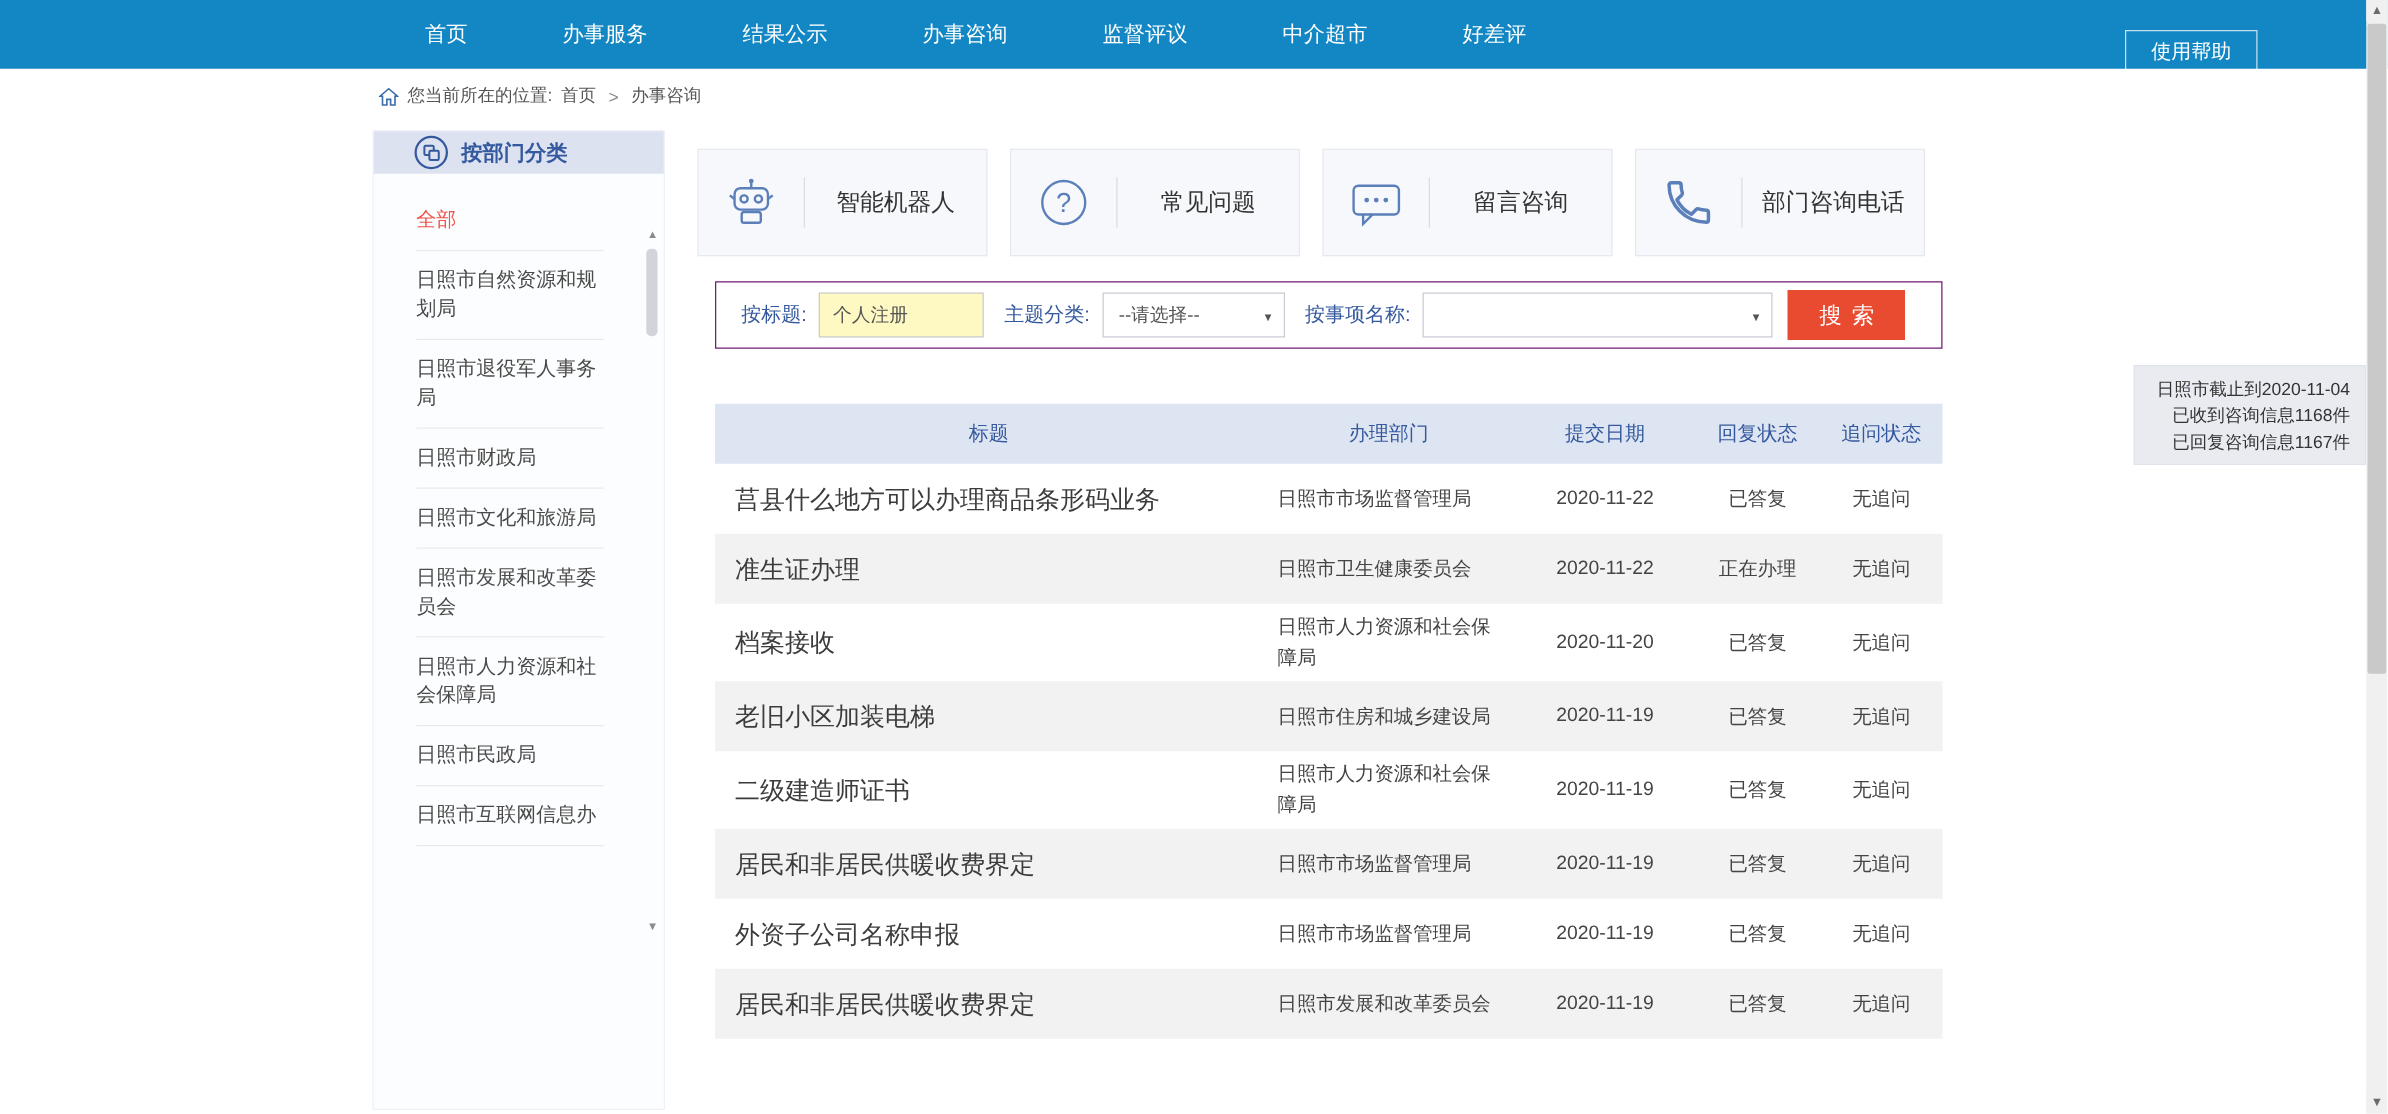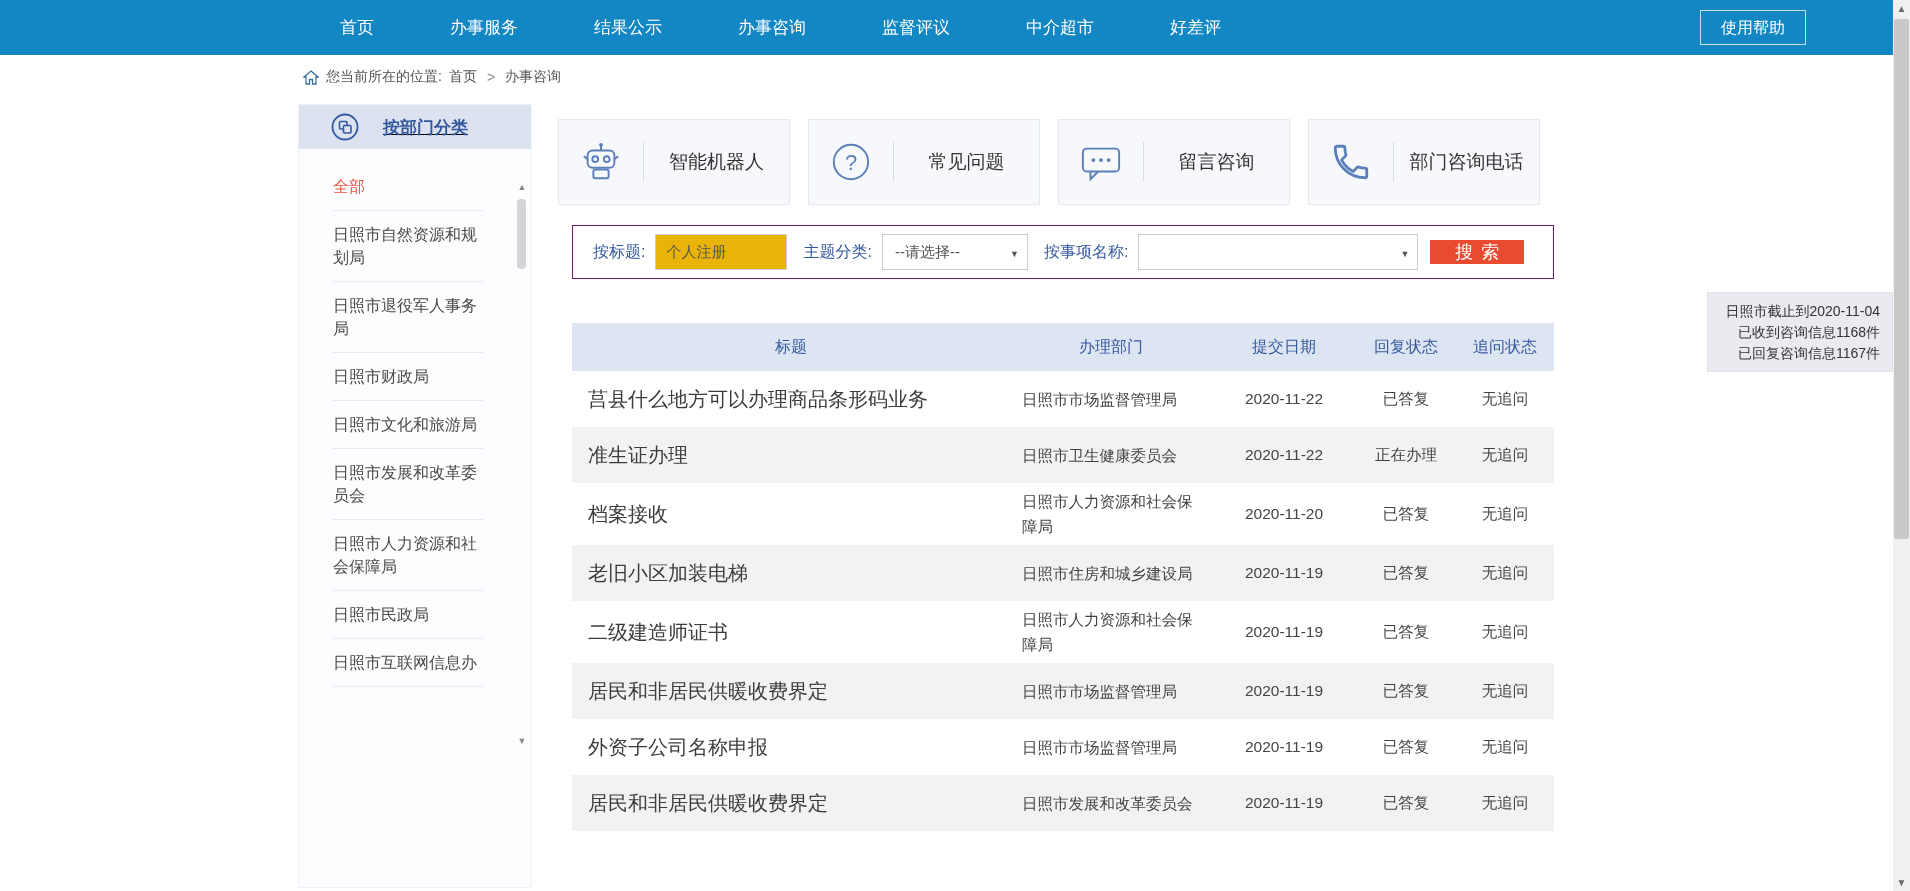--- a/index.html
+++ b/index.html
@@ -4,36 +4,36 @@
 <style>
   * { box-sizing: border-box; margin: 0; padding: 0; }
   html,body { width:1910px; height:891px; overflow:hidden; background:#fff;
     font-family:"Liberation Sans","DejaVu Sans",sans-serif; }
   .stage { position:relative; width:1910px; height:891px; background:#fff; overflow:hidden; }
 
   
   .navbar { position:absolute; left:0; top:0; width:1910px; height:55px; background:#1287c3; }
   .nav-items { position:absolute; left:340px; top:0; height:55px; display:flex; gap:76px; align-items:center; }
   .nav-item { color:#fff; font-size:17px; cursor:pointer; white-space:nowrap; }
-  .help-btn { position:absolute; left:1700px; top:10px; width:106px; height:35px; line-height:33px;
+  .help-btn { position:absolute; left:1700px; top:24px; width:106px; height:35px; line-height:33px;
     text-align:center; color:#fff; font-size:16px; border:1px solid rgba(255,255,255,.75);
     border-radius:0; cursor:pointer; }
 
   
   .breadcrumb { position:absolute; left:303px; top:66px; height:22px; display:flex; align-items:center;
     gap:7px; font-size:14px; color:#555; }
   .breadcrumb .crumb-link { color:#555; }
   .breadcrumb .sep { color:#888; padding:0 3px; }
   .home-ico svg { display:block; }
 
   
   .sidebar { position:absolute; left:298px; top:104px; width:234px; height:784px;
     background:#fcfdfe; border:1px solid #f0f1f6; }
-  .sidebar-head { height:44px; background:#dce2f0; display:flex; align-items:center; gap:24px;
-    padding-left:32px;text-decoration:underline; }
+  .sidebar-head { height:34px; background:#dce2f0; display:flex; align-items:center; gap:10px;
+    padding-left:32px; }
   .sidebar-head .cat-ico svg { display:block; }
   .sidebar-title { color:#35599e; font-size:17px; font-weight:bold; }
   .sidebar-list { list-style:none; margin:14px 0 0 34px; width:150px; }
   .sidebar-item { font-size:16px; color:#4a4a4a; line-height:23px; padding:12px 0;
     border-bottom:1px solid #e9eaf1; cursor:pointer; }
   .sidebar-item.active { color:#ee544a; border-bottom:1px solid #e9eaf1; }
   .side-scroll { position:absolute; right:3px; top:76px; width:12px; height:566px; }
   .side-scroll .arr { position:absolute; left:0; width:12px; height:12px; font-size:9px; color:#8a8a8a;
     text-align:center; line-height:12px; cursor:pointer; }
   .side-scroll .arr.up { top:0; }
@@ -47,30 +47,30 @@
     display:flex; align-items:center; cursor:pointer; }
   .card .c-ico { width:84px; display:flex; justify-content:center; }
   .card .c-div { width:1px; height:40px; background:#d9dce4; }
   .card .c-label { flex:1; text-align:center; font-size:19px; color:#333; white-space:nowrap; }
 
   
   .searchbar { position:absolute; left:572px; top:225px; width:982px; height:54px;
     border:1px solid #701a75; display:flex; align-items:center; }
   .s-label { color:#35599e; font-size:16px; white-space:nowrap; }
   .s-label.l1 { margin-left:20px; }
-  .s-input { width:132px; height:36px; margin-left:10px; border:1px solid #c9ccd4; background:#eab308;
+  .s-input { width:132px; height:36px; margin-left:10px; border:1px solid #c9ccd4; background:#fef9c3;
     font-size:15px; color:#555; padding:0 10px; outline:none; font-family:inherit; }
   .s-label.l2 { margin-left:16px; }
   .s-select { position:relative; height:36px; margin-left:10px; border:1px solid #c9ccd4; background:#fff;
     font-size:15px; color:#555; display:flex; align-items:center; padding:0 24px 0 12px; cursor:pointer; }
   .s-select.sel1 { width:146px; }
   .s-label.l3 { margin-left:16px; }
   .s-select.sel2 { width:280px; }
   .s-caret { position:absolute; right:8px; top:14px; font-size:9px; color:#555; }
-  .s-btn { width:94px; height:24px; margin-left:12px; background:#e84b30; color:#fff; font-size:18px;
+  .s-btn { width:94px; height:40px; margin-left:12px; background:#e84b30; color:#fff; font-size:18px;
     letter-spacing:8px; text-indent:8px; border:none; display:flex; align-items:center;
     justify-content:center; cursor:pointer; }
 
   
   .qtable { position:absolute; left:572px; top:323px; width:982px; }
   .t-head { height:48px; background:#dee5f2; display:flex; align-items:center; }
   .t-head .th { color:#35599e; font-size:16px; text-align:center; }
   .col-title { width:438px; }
   .col-dept  { width:202px; }
   .col-date  { width:144px; }

